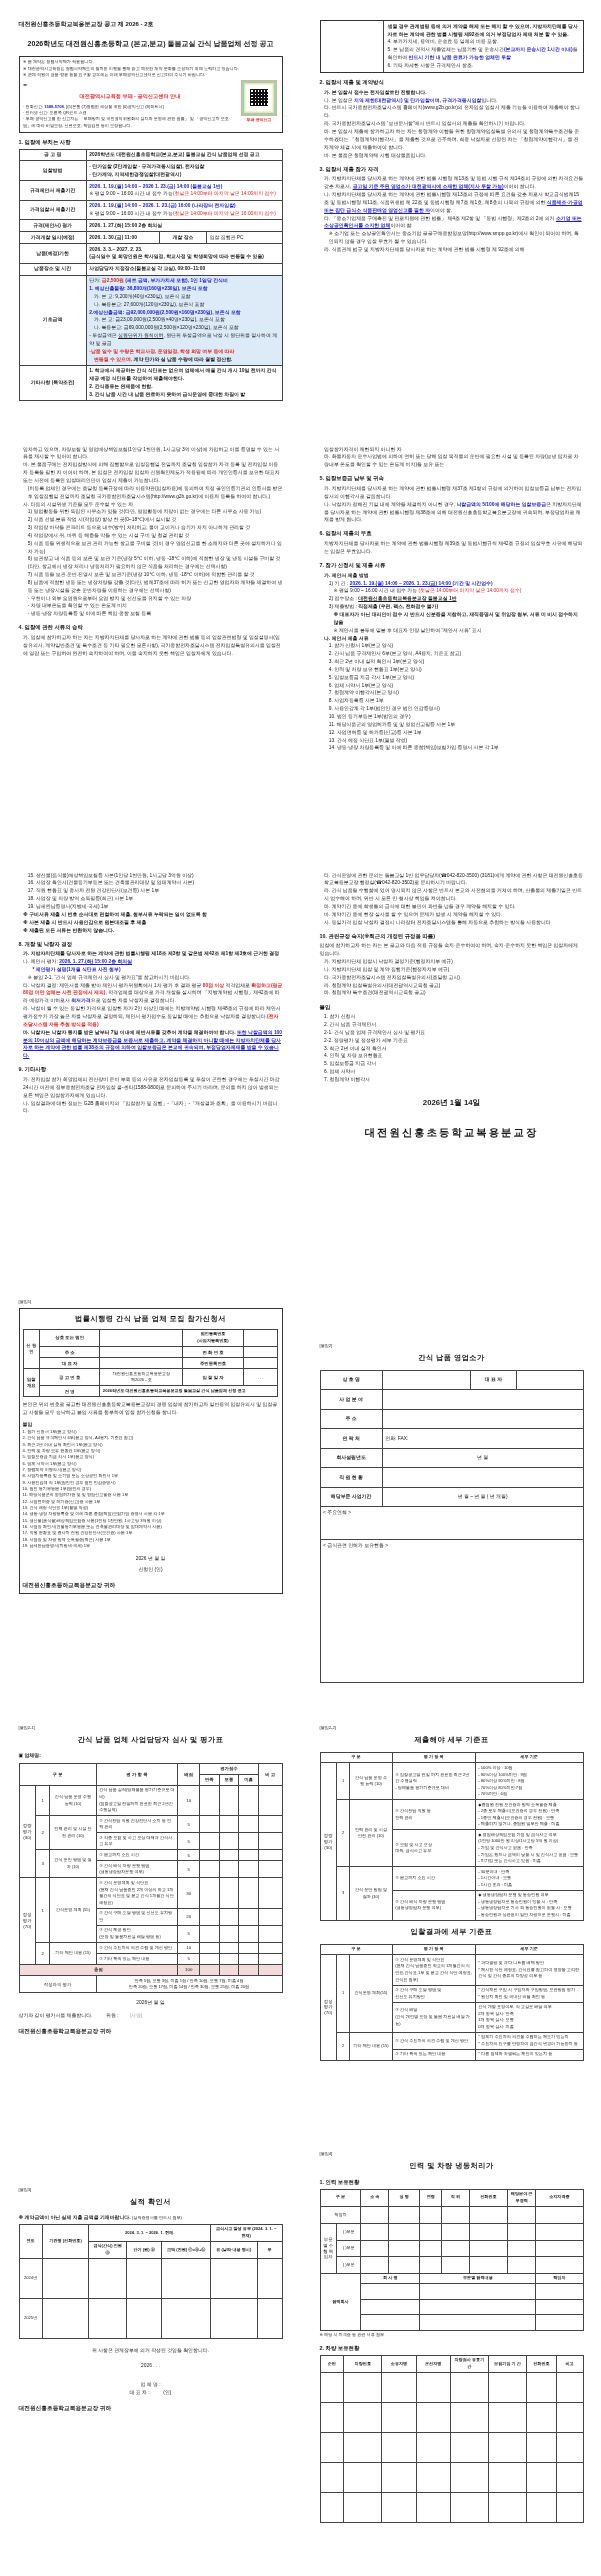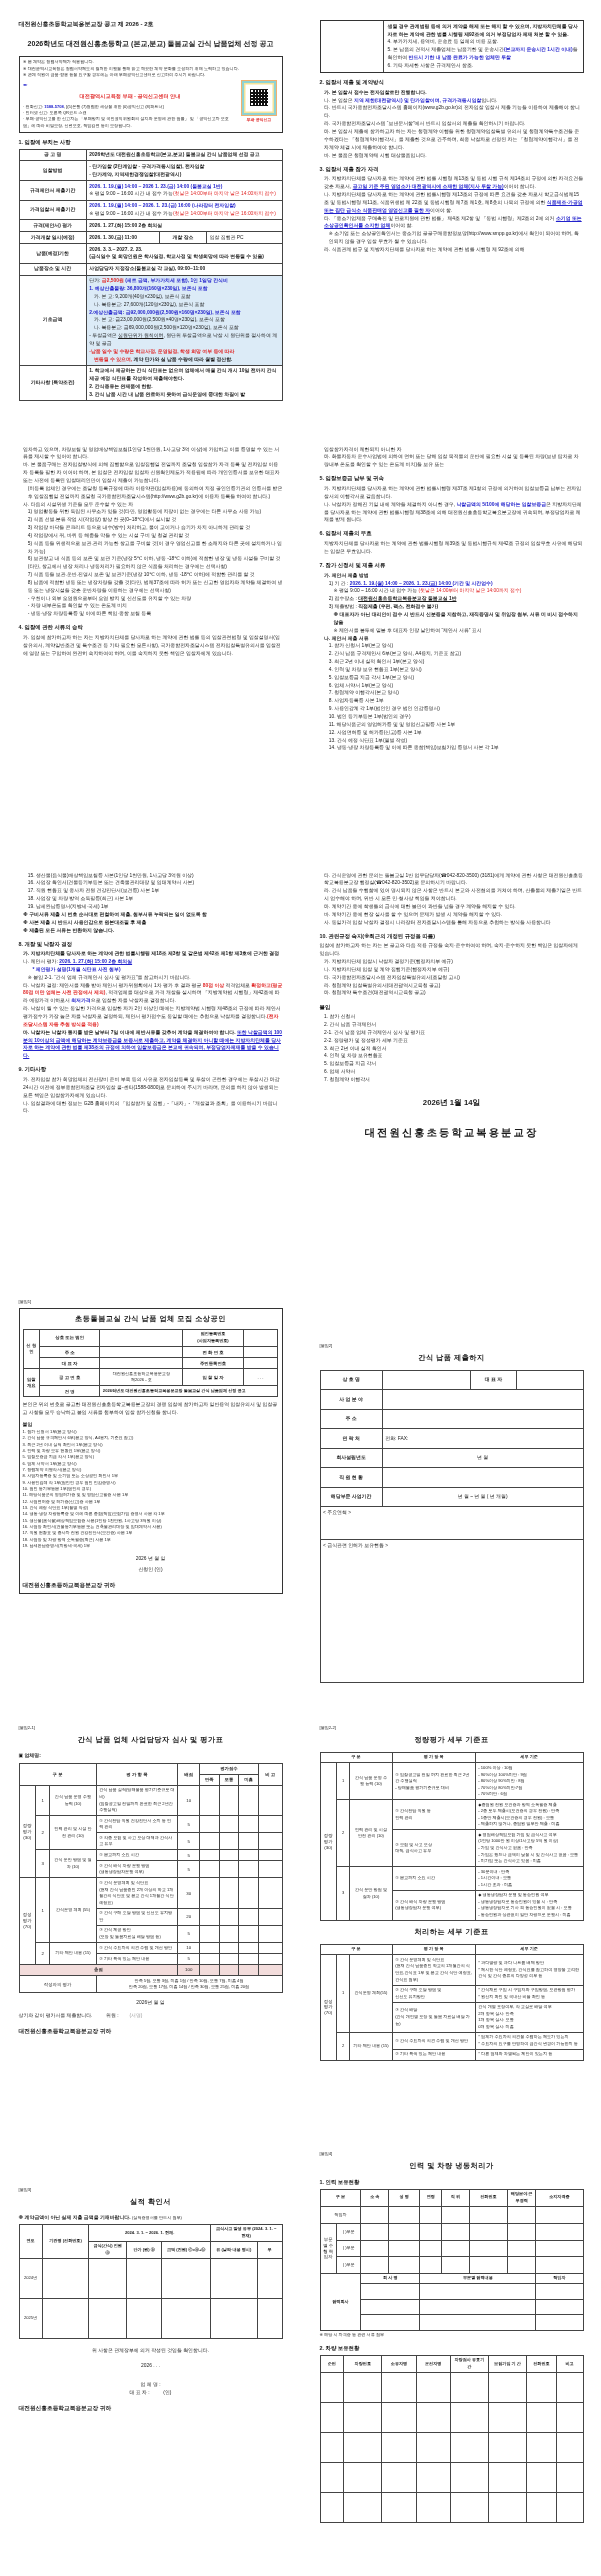--- a/index.html
+++ b/index.html
@@ -315,21 +315,21 @@
         <div class="ln" style="padding-left: 4.6px;"><span>6. 업체 서약서</span></div>
         <div class="ln" style="padding-left: 4.6px;"><span>7. 청렴계약 이행각서</span></div>
       </div>
     <div class="bigdate">2026년  1월  14일</div>
     <div class="signer">대전원신흥초등학교복용분교장</div>
   </div>
 
   <div class="page">
     <div class="tag">[붙임1]</div>
     <div class="formbox" style="padding:3.1px">
-      <div class="ft" style="margin:1px 0 4.1px 0">초등돌봄교실 간식 납품 업체 모집 소상공인</div>
+      <div class="ft" style="margin:1px 0 4.1px 0">법률시행령 간식 납품 업체 모집 참가신청서</div>
       <table class="tb small">
         <tbody>
             <tr>
           <th rowspan="3" class="vcell" style="width:9.3px">신 청 인</th>
           <th style="width:54px">상호 또는 법인</th>
               <td style="width:77px"></td>
           <th style="width:54px" class="tiny">
                 <div>법인등록번호</div>
                 <div>(사업자등록번호)</div>
               </th>
@@ -390,21 +390,21 @@
         </div>
       <div class="ctr" style="margin-top:5.2px">2026    년          월          일</div>
       <div class="ctr" style="margin-top:3.1px">신청인                                        (인)</div>
       <div class="toline">대전원신흥초등하교복용분교장  귀하</div>
     </div>
   </div>
 
   <div class="page">
     <div style="height:44px"></div>
     <div class="tag">[붙임2]</div>
-    <div class="ft">간식 납품 제출하지</div>
+    <div class="ft">간식 납품 영업소가</div>
     <table class="tb">
       <tbody>
           <tr>
             <th style="width:56px;height:15.5px">상    호    명</th>
             <td style="width:82px"></td>
             <th style="width:40px">대 표 자</th>
             <td></td>
           </tr>
       <tr>
             <th style="height:15.5px">사  업  분 야</th>
@@ -579,21 +579,21 @@
           </tr>
     </tbody>
       </table>
     <div class="ctr" style="margin-top:6.2px">2026년        월        일</div>
     <div style="margin-top:5.2px"><span>상기와 같이 평가서를 제출합니다.</span>&nbsp;&nbsp;&nbsp;&nbsp;&nbsp;&nbsp;&nbsp;&nbsp;&nbsp;&nbsp;<span>위원 :</span>&nbsp;&nbsp;&nbsp;&nbsp;&nbsp;&nbsp;&nbsp;&nbsp;<span style="color:#999">(서명)</span></div>
     <div class="toline">대전원신흥초등학교복용분교장  귀하</div>
   </div>
 
   <div class="page">
     <div class="tag">[붙임2-2]</div>
-    <div class="ft">정량평가 세부 기준표</div>
+    <div class="ft">제출해야 세부 기준표</div>
     <table class="tb tiny">
       <tbody>
           <tr class="evh">
         <th colspan="3">구    분</th>
         <th style="width:77px">평    가    항    목</th>
         <th>세부 기준</th>
       </tr>
       <tr>
         <td rowspan="5" class="vcell">정량평가(30)</td>
         <td class="ctr" style="width:7.2px">1</td>
@@ -656,21 +656,21 @@
             </td>
             <td>
               <div class="ln"><span>◆ 냉동냉장탑차 운행 및 동승인원 여부</span></div>
               <div class="ln"><span>- 냉동냉장탑차로 동승인원이 있을 시 : 만족</span></div>
               <div class="ln"><span>- 냉동냉장탑차로 기사 외 동승인원이 없을 시 : 보통</span></div>
               <div class="ln"><span>- 동승인원과 상관없이 일반 차량으로 운행시 : 미흡</span></div>
             </td>
           </tr>
     </tbody>
       </table>
-    <div class="ft" style="margin-top:5.2px">처리하는 세부 기준표</div>
+    <div class="ft" style="margin-top:5.2px">입찰결과에 세부 기준표</div>
     <table class="tb tiny">
       <tbody>
           <tr class="evh">
         <th colspan="3">구    분</th>
         <th style="width:77px">평    가    항    목</th>
         <th>세부 기준</th>
       </tr>
       <tr>
         <td rowspan="5" class="vcell">정성평가(70)</td>
         <td rowspan="3" class="ctr" style="width:7.2px">1</td>

